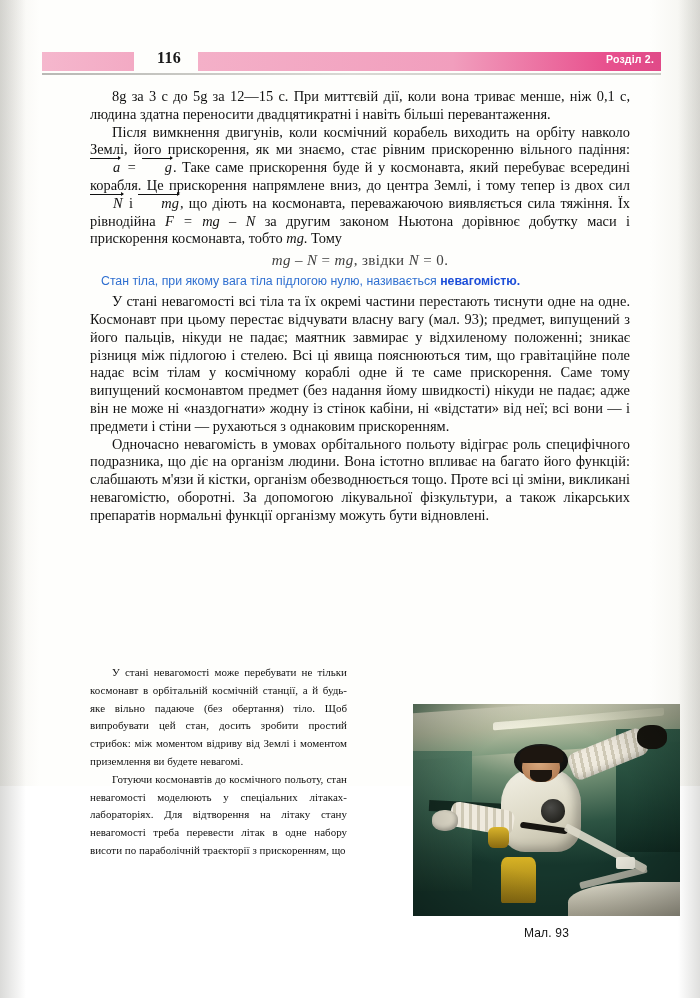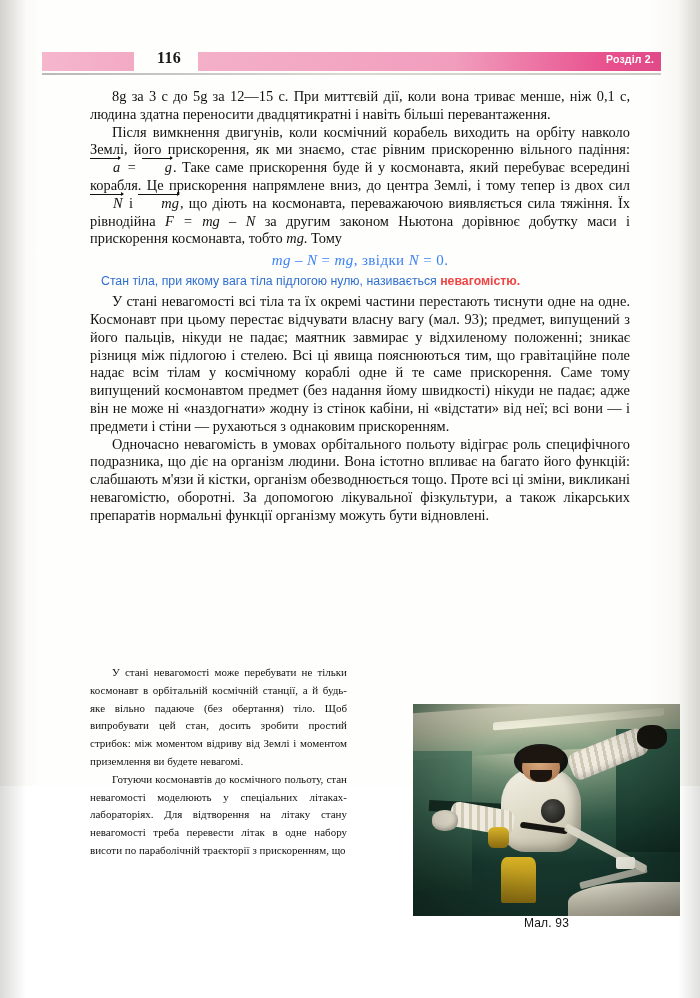--- a/index.html
+++ b/index.html
@@ -119,35 +119,35 @@
     border-top: 2px solid transparent;
     border-bottom: 2px solid transparent;
   }
 
   .formula {
     margin: 4px 0 4px 0;
     text-align: center;
     font-size: 15px;
     font-style: italic;
     font-family: "Liberation Serif", serif;
-    color: #3b82f6;
+    color: #404040;
     letter-spacing: 0.4px;
   }
   .formula .up { font-style: normal; }
 
   .definition {
     margin: 5px 0 4px 0;
     padding-left: 11px;
     font-family: "Liberation Sans", sans-serif;
     font-size: 12.3px;
     line-height: 15px;
     color: #2f6fd0;
     text-indent: 0;
   }
-  .definition b { color: #ef4444; font-weight: bold; }
+  .definition b { color: #1d4ed8; font-weight: bold; }
 
   
   .figure {
     position: absolute;
     left: 373px; top: 688px;
     width: 267px;
   }
   .photo {
     position: relative;
     width: 267px;
@@ -327,20 +327,21 @@
     width: 45%; height: 16%;
     background: linear-gradient(180deg, #e6e3d2, #b9b5a2);
     border-radius: 60% 0 0 0;
   }
   .photo .vignette {
     position: absolute; inset: 0;
     background: radial-gradient(ellipse at 50% 45%, rgba(0,0,0,0) 45%, rgba(0,0,0,0.35) 100%);
   }
 
   .fig-caption {
+    margin-top: 10px;
     text-align: center;
     font-family: "Liberation Sans", sans-serif;
     font-size: 12px;
     color: #141414;
     letter-spacing: 0.2px;
   }
 
   
   .wrap-col {
     position: absolute;

